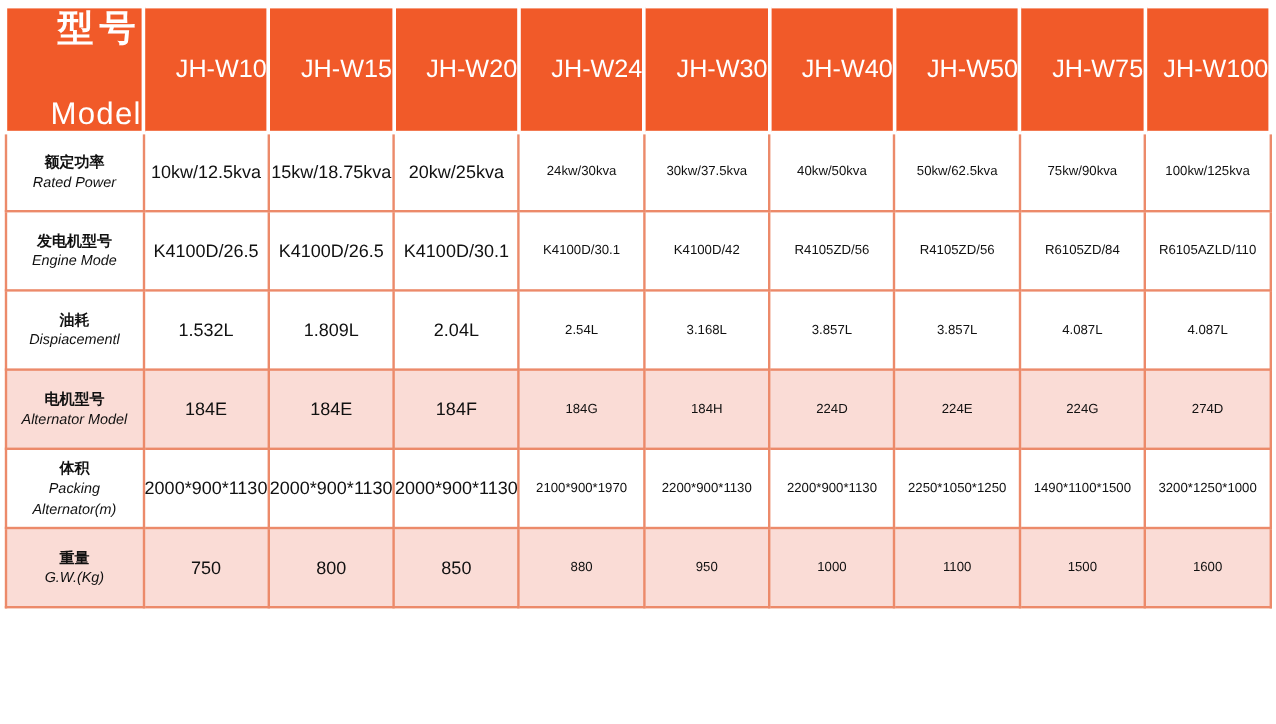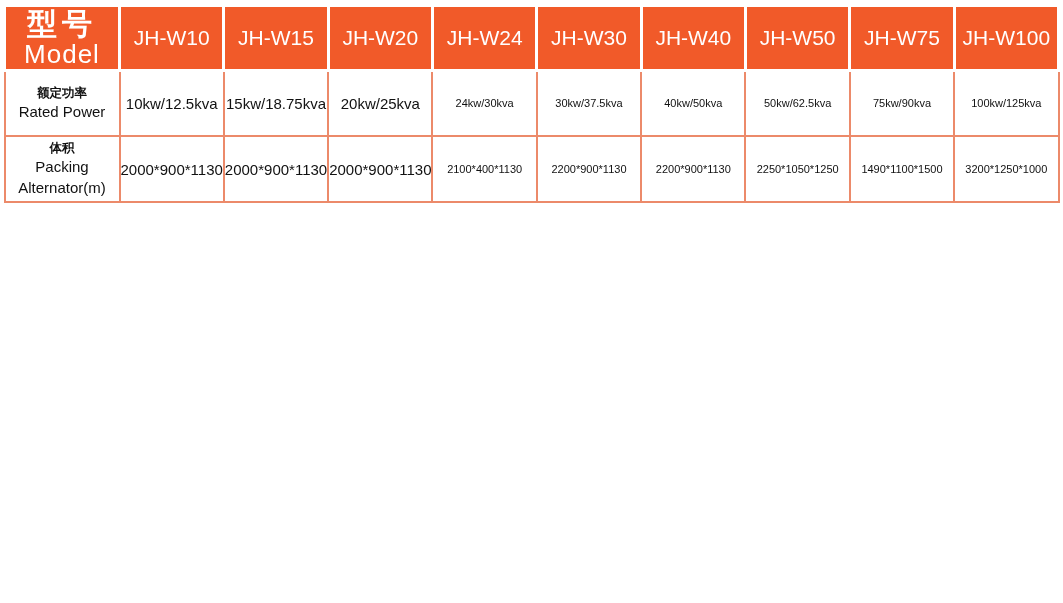--- a/index.html
+++ b/index.html
@@ -23,53 +23,55 @@
   }
   col.corner-col{width:115px;}
   thead tr{height:63px;}
   tbody tr{height:66px;}
   th{
     background:var(--header-bg);
     color:#ffffff;
     border:3px solid #ffffff;
     font-weight:normal;
     font-size:21px;
-    text-align:center;
+    text-align:right;
     padding:0;
   }
   th.corner .cn{
     font-size:30px;
     font-weight:bold;
     letter-spacing:5px;
     line-height:1.1;
   }
   th.corner .en{
     font-size:26px;
     letter-spacing:1px;
     line-height:1.1;
+    margin-top:40px;
   }
   td{
     border:2px solid var(--border);
     text-align:center;
     vertical-align:middle;
     color:var(--text);
     font-size:15px;
     padding:0;
     background:#ffffff;
   }
   td:nth-child(n+5){font-size:11px;}
   tr.pink td{background:var(--pink);}
   td.label .cn{
     font-size:12.5px;
     font-weight:bold;
     line-height:1.35;
   }
   td.label .en{
-    font-size:15px;
+    font-size:12px;
     line-height:1.35;
+    font-style:italic;
   }
 </style>
 </head>
 <body>
 
 <table>
   <colgroup>
     <col class="corner-col">
     <col>
       <col>
@@ -111,27 +113,87 @@
         <td>20kw/25kva</td>
         <td>24kw/30kva</td>
         <td>30kw/37.5kva</td>
         <td>40kw/50kva</td>
         <td>50kw/62.5kva</td>
         <td>75kw/90kva</td>
         <td>100kw/125kva</td>
       </tr>
       <tr class="white">
         <td class="label">
+          <div class="cn">发电机型号</div>
+          <div class="en">Engine Mode</div>
+        </td>
+        <td>K4100D/26.5</td>
+        <td>K4100D/26.5</td>
+        <td>K4100D/30.1</td>
+        <td>K4100D/30.1</td>
+        <td>K4100D/42</td>
+        <td>R4105ZD/56</td>
+        <td>R4105ZD/56</td>
+        <td>R6105ZD/84</td>
+        <td>R6105AZLD/110</td>
+      </tr>
+      <tr class="white">
+        <td class="label">
+          <div class="cn">油耗</div>
+          <div class="en">Dispiacementl</div>
+        </td>
+        <td>1.532L</td>
+        <td>1.809L</td>
+        <td>2.04L</td>
+        <td>2.54L</td>
+        <td>3.168L</td>
+        <td>3.857L</td>
+        <td>3.857L</td>
+        <td>4.087L</td>
+        <td>4.087L</td>
+      </tr>
+      <tr class="pink">
+        <td class="label">
+          <div class="cn">电机型号</div>
+          <div class="en">Alternator Model</div>
+        </td>
+        <td>184E</td>
+        <td>184E</td>
+        <td>184F</td>
+        <td>184G</td>
+        <td>184H</td>
+        <td>224D</td>
+        <td>224E</td>
+        <td>224G</td>
+        <td>274D</td>
+      </tr>
+      <tr class="white">
+        <td class="label">
           <div class="cn">体积</div>
           <div class="en">Packing Alternator(m)</div>
         </td>
         <td>2000*900*1130</td>
         <td>2000*900*1130</td>
         <td>2000*900*1130</td>
-        <td>2100*400*1130</td>
+        <td>2100*900*1970</td>
         <td>2200*900*1130</td>
         <td>2200*900*1130</td>
         <td>2250*1050*1250</td>
         <td>1490*1100*1500</td>
         <td>3200*1250*1000</td>
       </tr>
+      <tr class="pink">
+        <td class="label">
+          <div class="cn">重量</div>
+          <div class="en">G.W.(Kg)</div>
+        </td>
+        <td>750</td>
+        <td>800</td>
+        <td>850</td>
+        <td>880</td>
+        <td>950</td>
+        <td>1000</td>
+        <td>1100</td>
+        <td>1500</td>
+        <td>1600</td>
+      </tr>
     </tbody>
 </table>
 
 </body></html>

